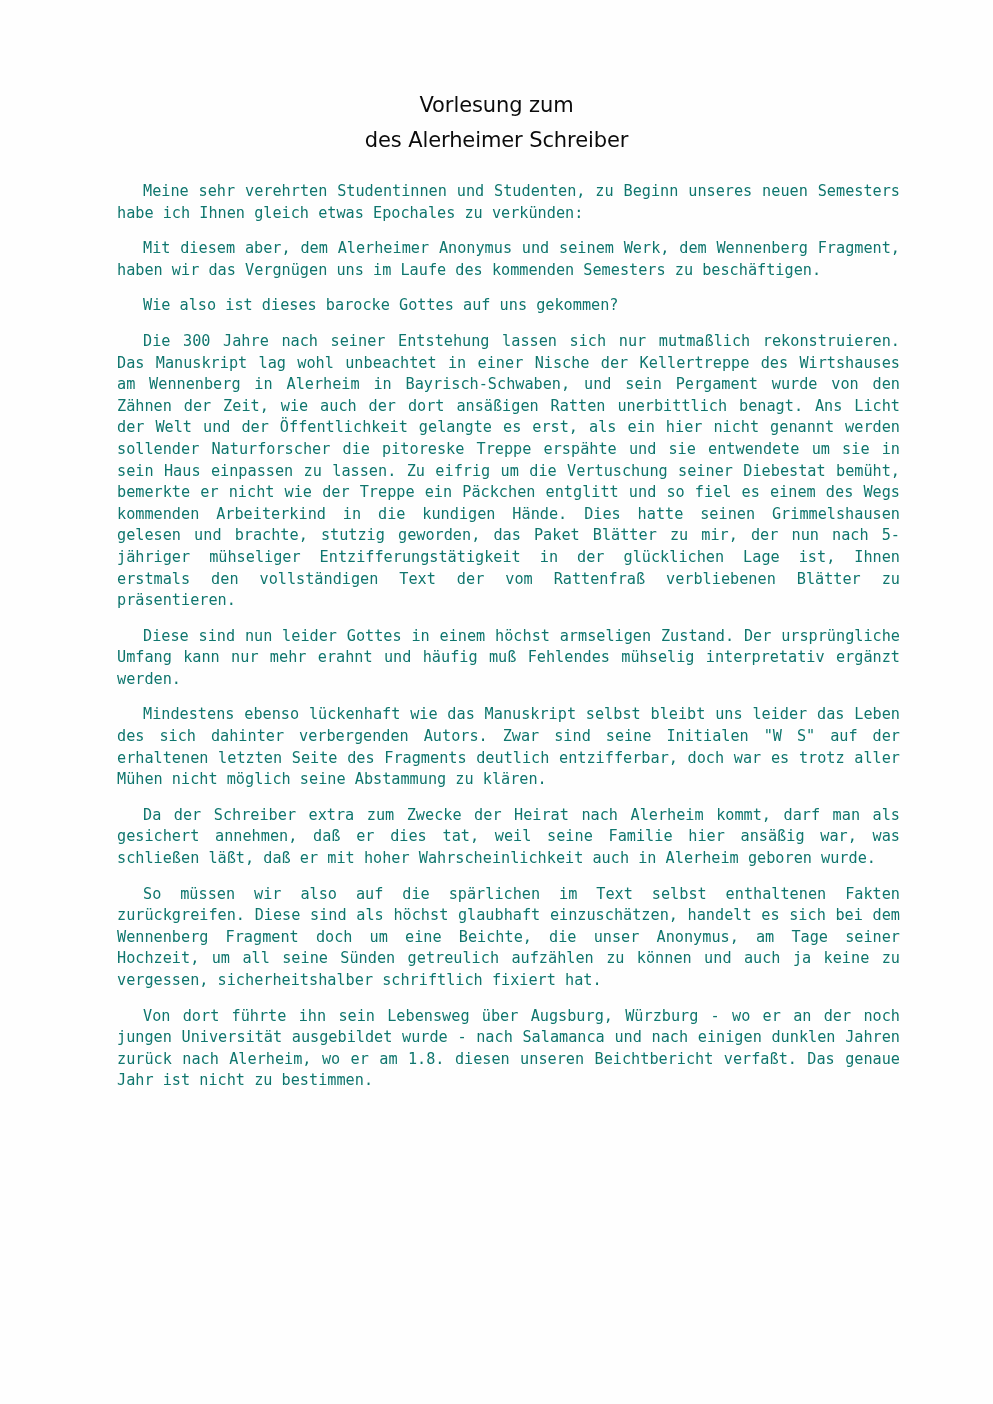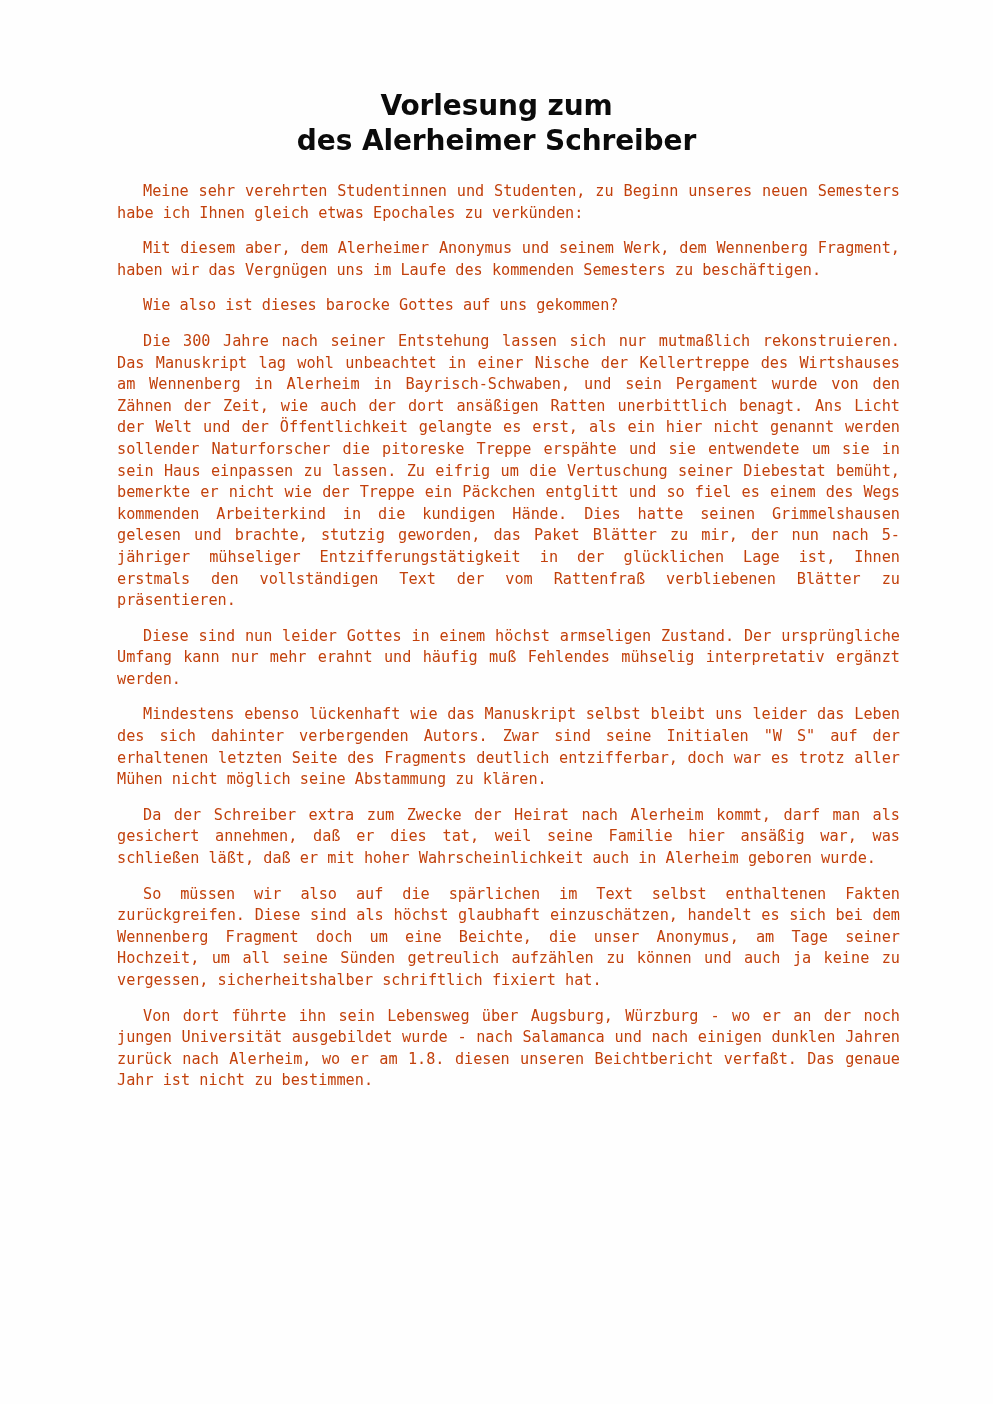--- a/index.html
+++ b/index.html
@@ -22,22 +22,22 @@
     height: 1404px;
     background: #fefefe;
     box-sizing: border-box;
     padding: 0;
   }
   .doc-title {
     margin: 0;
     padding-top: 88px;
     text-align: center;
     font-family: "DejaVu Sans", "Liberation Sans", sans-serif;
-    font-weight: bold;
-    font-size: 28px;
+    font-weight: normal;
+    font-size: 21px;
     line-height: 35px;
     letter-spacing: -0.1px;
     color: #0b0b0b;
   }
   .doc-title .tline {
     display: block;
   }
   .body-block {
     margin: 0;
     padding: 0;
@@ -48,21 +48,21 @@
   p.para {
     margin: 0 0 14px 0;
     padding: 0;
     text-align: justify;
     text-align-last: left;
     text-indent: 26px;
     font-size: 15.2px;
     line-height: 21.6px;
     letter-spacing: 0px;
     word-spacing: 0px;
-    color: #c2410c;
+    color: #0f766e;
     hyphens: none;
   }
   p.para:last-child {
     margin-bottom: 12px;
   }
   b.initials {
     font-weight: normal;
   }
 </style>
 </head>

